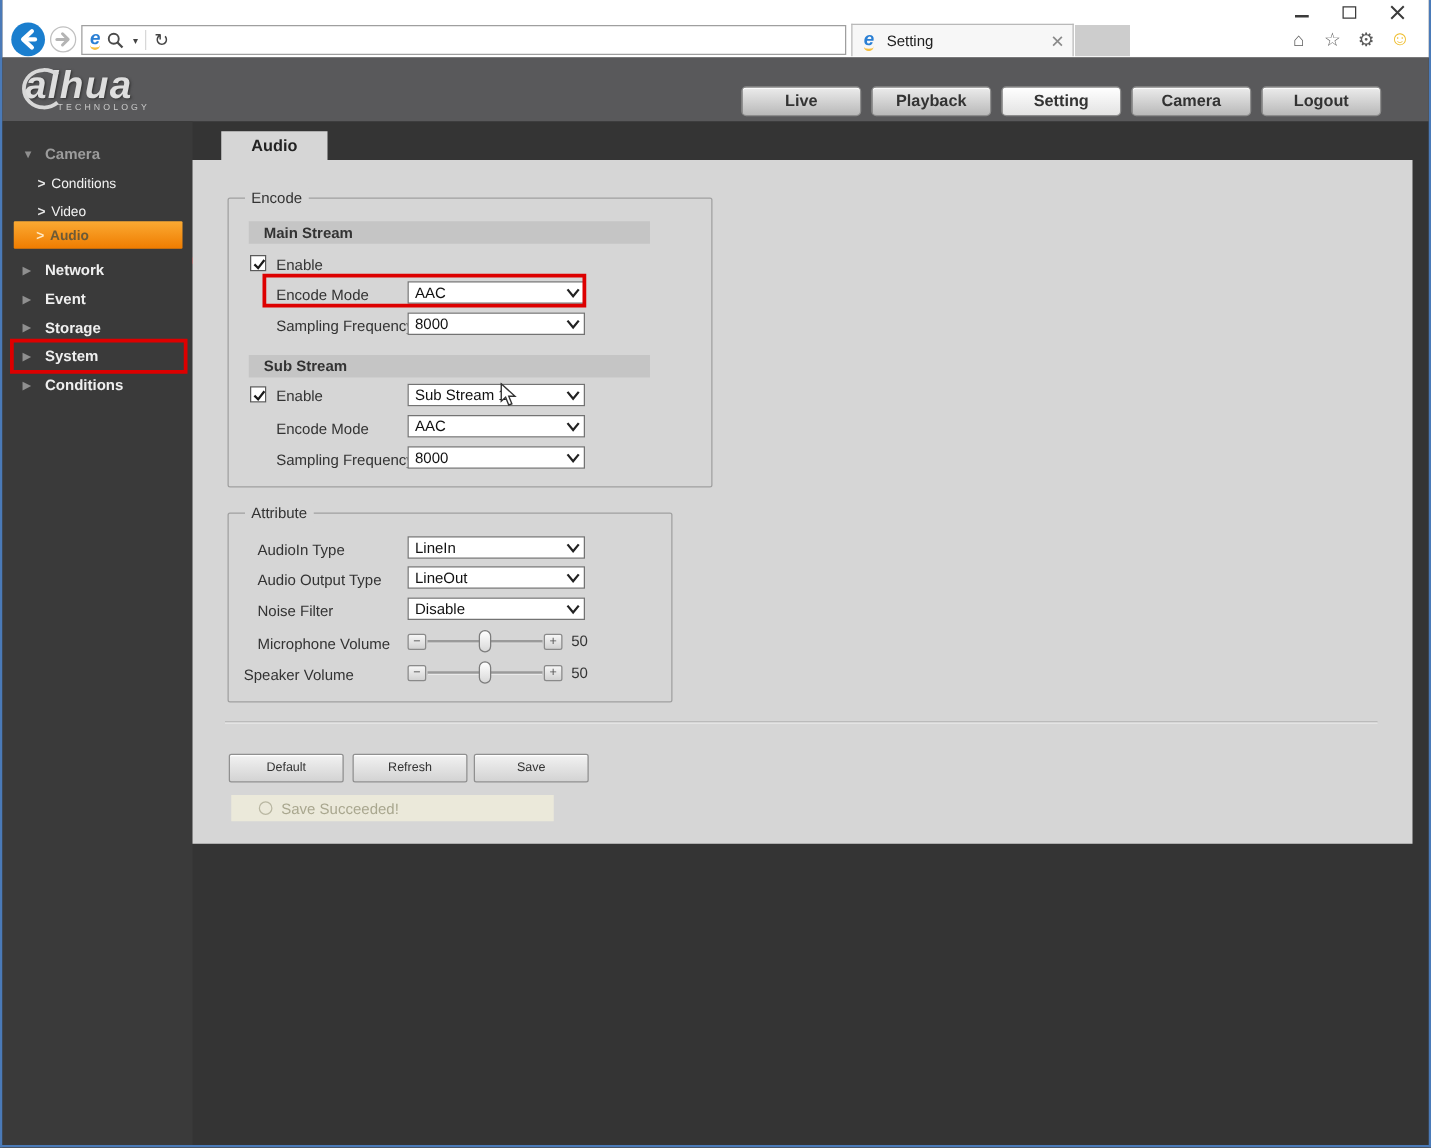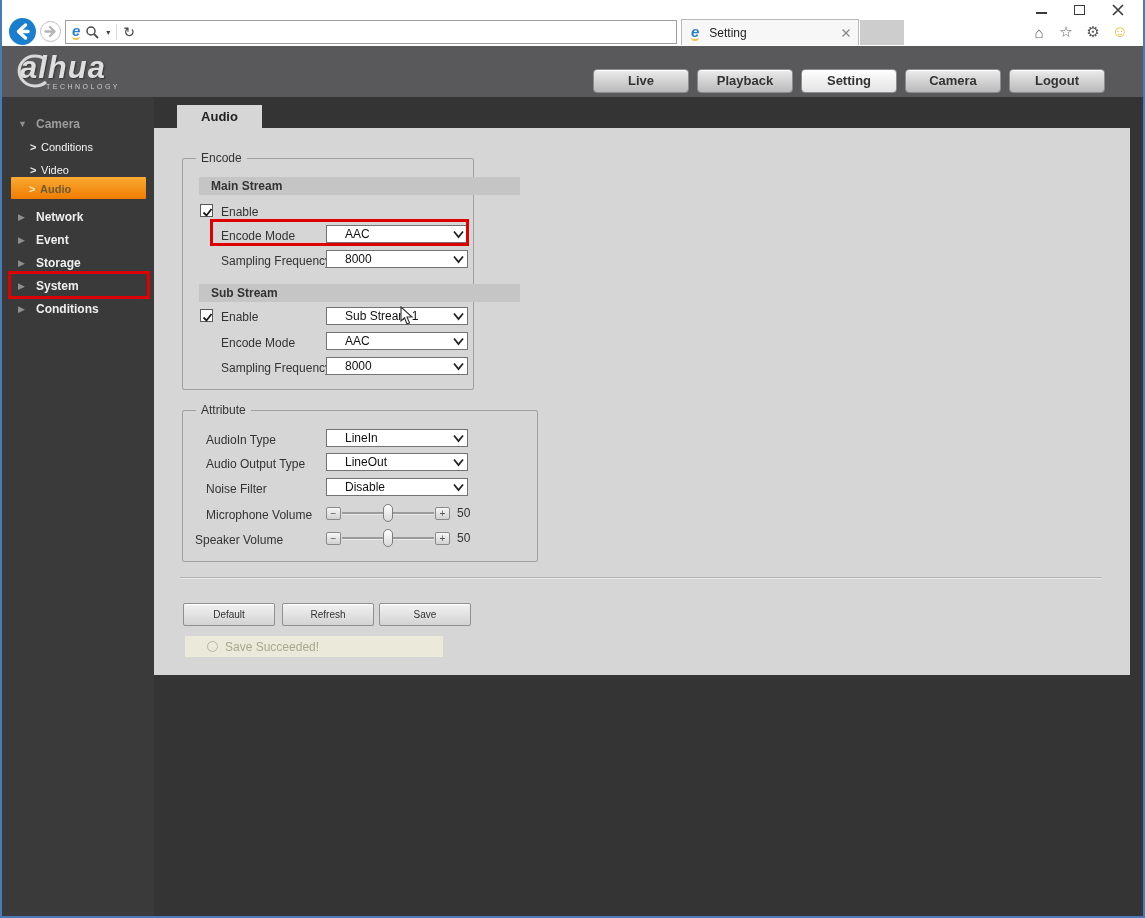--- a/index.html
+++ b/index.html
@@ -61,30 +61,30 @@
                background:linear-gradient(#fbaa33,#ef7c00); border-radius:1px; cursor:pointer; }
   .audio-row .side-sub-chevron { margin-left:18px; color:#ffe9c4; }
   .audio-row .side-sub-label { color:#6d5a36; font-weight:bold; }
 
   
   .main-tab { position:absolute; left:175px; top:105px; width:85px; height:23px; background:#d6d6d6;
               text-align:center; line-height:23px; font-size:13px; font-weight:bold; color:#222; cursor:pointer; }
   .panel { position:absolute; left:152px; top:128px; width:976px; height:547px; background:#d6d6d6; }
 
   .groupbox { position:absolute; border:1px solid #a0a0a0; border-radius:2px; }
-  .gb-encode { left:28px; top:30px; width:292px; height:232px; }
+  .gb-encode { left:28px; top:30px; width:388px; height:232px; }
   .gb-attr   { left:28px; top:282px; width:356px; height:152px; }
   .legend { position:absolute; top:-8px; left:13px; background:#d6d6d6; padding:0 5px;
             font-size:12px; color:#333; }
 
   .secbar { position:absolute; left:16px; width:321px; height:18px; background:#c5c5c5;
             font-size:12px; font-weight:bold; color:#333; line-height:18px; padding-left:12px; }
   .flabel { position:absolute; font-size:12px; color:#333; height:18px; line-height:18px; }
   .fselect { position:absolute; width:142px; height:18px; background:#fff; border:1px solid #737373;
-             font-size:12px; color:#111; line-height:16px; padding:0 18px 0 18px; cursor:pointer; }
+             font-size:12px; color:#111; line-height:16px; padding:0 18px 0 5px; cursor:pointer; }
   .fselect svg { position:absolute; right:2px; top:3px; }
   .fcheck { position:absolute; width:13px; height:13px; background:#fff; border:1px solid #5a5a5a; cursor:pointer; }
 
   .slider { position:absolute; width:124px; height:18px; display:flex; align-items:center; }
   .sl-btn { width:15px; height:13px; border:1px solid #8a8a8a; border-radius:2px;
             background:linear-gradient(#f6f6f6,#d2d2d2); font-size:10px; line-height:11px;
             text-align:center; color:#555; cursor:pointer; flex:0 0 auto; }
   .sl-track { position:relative; flex:1; height:3px; margin:0 1px; background:#9a9a9a;
               border-bottom:1px solid #e9e9e9; cursor:pointer; }
   .sl-thumb { position:absolute; left:calc(50% - 5px); top:-8px; width:10px; height:18px;

